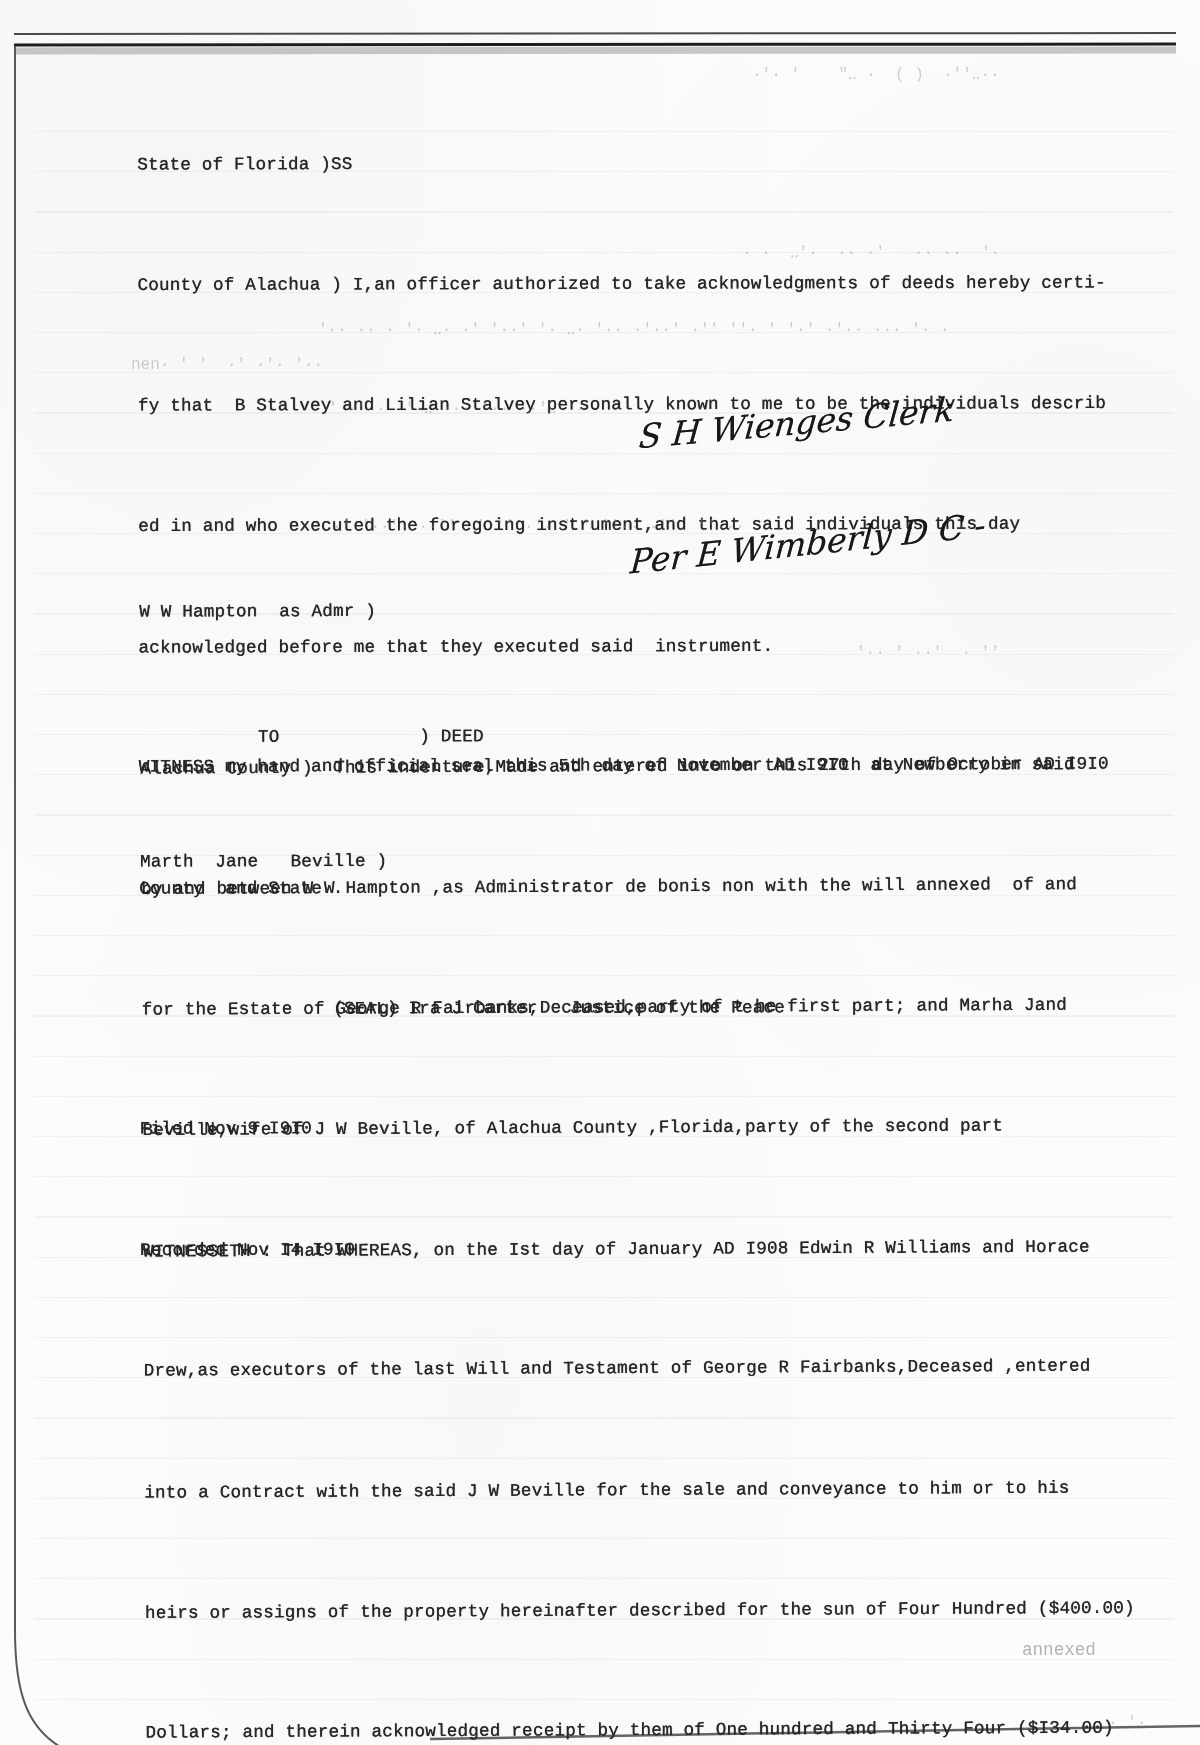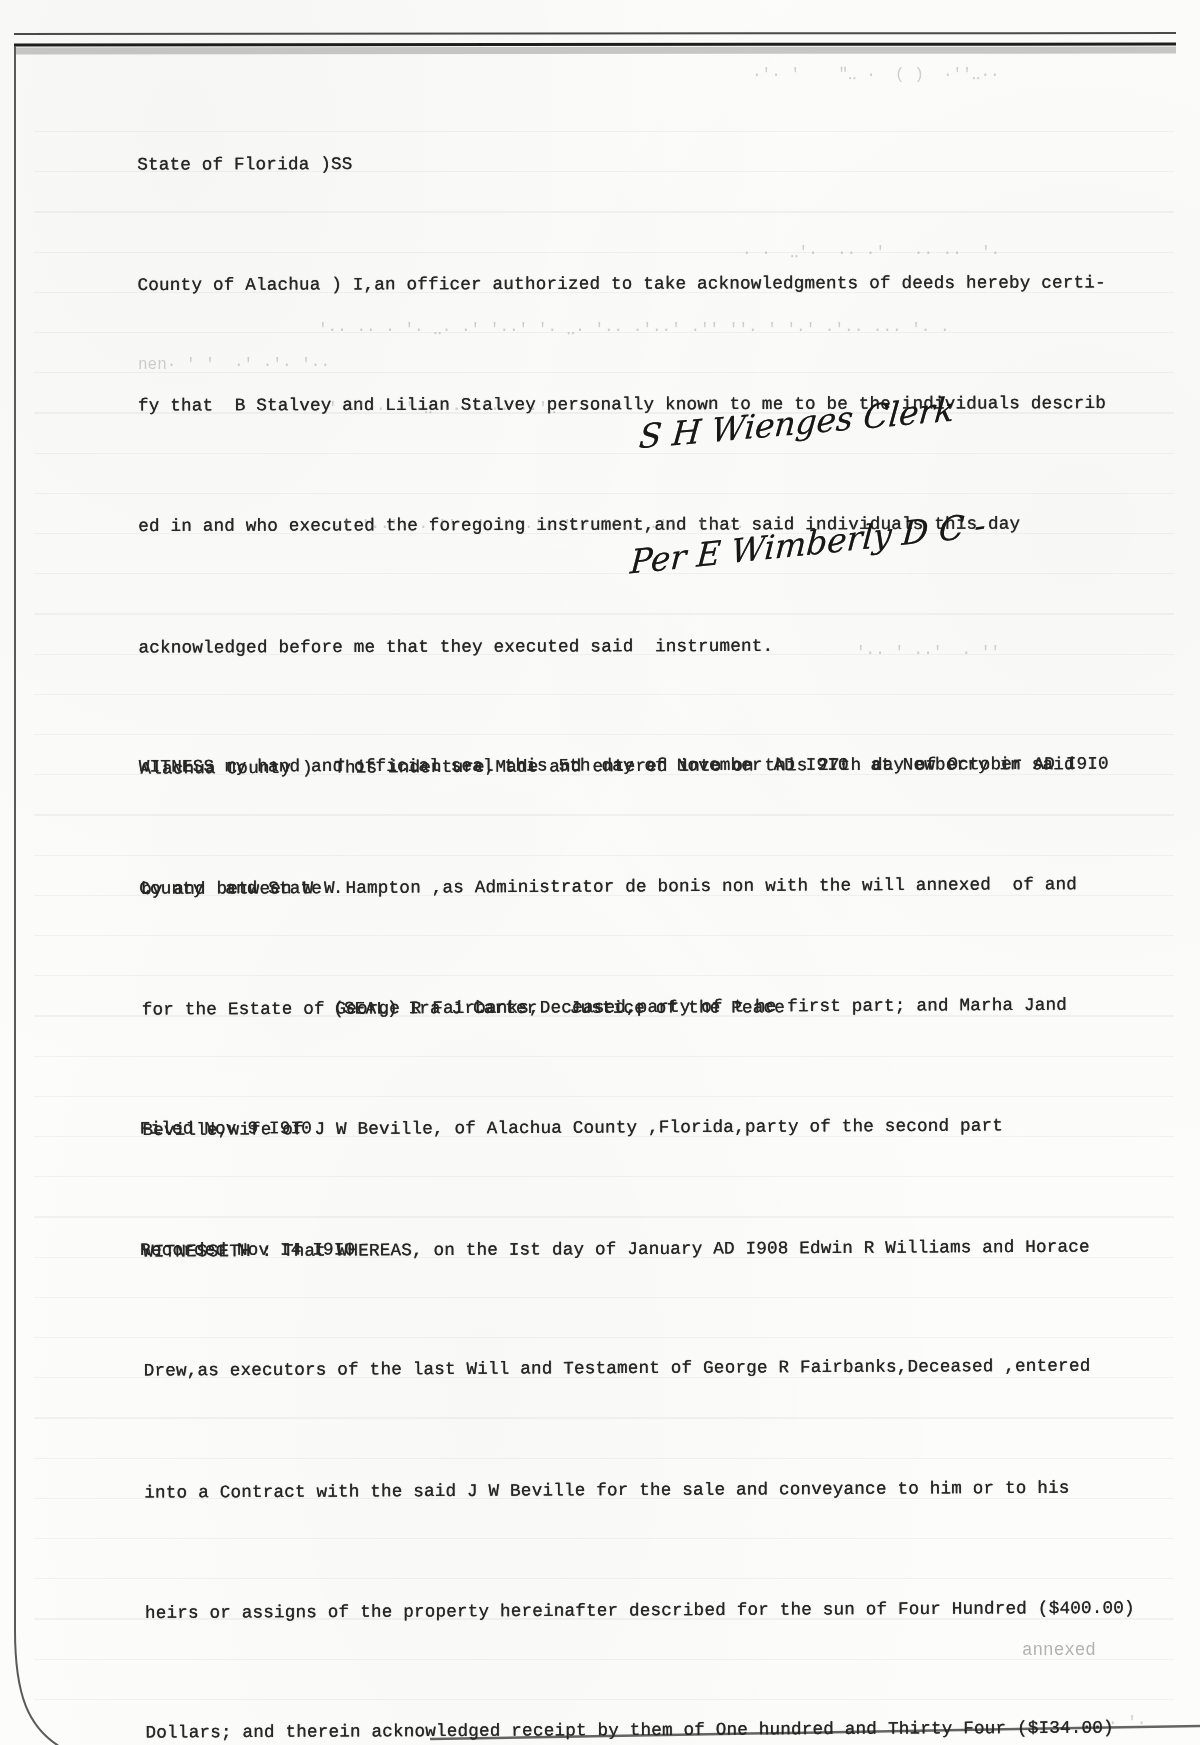--- a/index.html
+++ b/index.html
@@ -70,20 +70,23 @@
     <div>Filed Nov 9 I9I0</div>
     <div>Recorded Nov I4 I9I0</div>
   </div>
 
   <div class="signature">
     <div class="sig1">S H Wienges Clerk</div>
     <div class="sig2">Per E Wimberly D C -</div>
   </div>
 
   <div class="tblock block-b">
+    <div>W W Hampton  as Admr )</div>
+    <div>           TO             ) DEED</div>
+    <div>Marth  Jane   Beville )</div>
   </div>
 
   <div class="tblock block-c">
     <div>Alachua County )  This indenture,Made and entered into on this 27th day of October AD I9I0</div>
     <div>by and between W W Hampton ,as Administrator de bonis non with the will annexed  of and</div>
     <div>for the Estate of George R Fairbanks,Deceased,party of t he first part; and Marha Jand</div>
     <div>Beville,wife of J W Beville, of Alachua County ,Florida,party of the second part</div>
     <div>WITNESSETH : That WHEREAS, on the Ist day of January AD I908 Edwin R Williams and Horace</div>
     <div>Drew,as executors of the last Will and Testament of George R Fairbanks,Deceased ,entered</div>
     <div>into a Contract with the said J W Beville for the sale and conveyance to him or to his</div>
@@ -105,21 +108,21 @@
     
     
     
     
   </div>
 
   <div>
       <div class="artifact" style="left: 752px; top: 62px;">·'· '    ʺ‥ ·  ( )  ·''‥··</div>
       <div class="artifact" style="left: 742px; top: 240px;">· ·  ‥'·  ·· ·'   ·· ··  '·</div>
       <div class="artifact" style="left: 318px; top: 317px;">'·· ·· · '· ‥· ·' '··' '· ‥· '·· ·'··' ·'' ''· ' '·' ·'·· ··· '· ·</div>
-      <div class="artifact" style="left: 138px; top: 356px;">nen· ' '  ·' ·'· '··</div>
+      <div class="artifact" style="left: 131px; top: 356px;">nen· ' '  ·' ·'· '··</div>
       <div class="artifact" style="left: 328px; top: 396px;">' ·' ·  '·‥ ··· '·· ··'‥  ·</div>
       <div class="artifact" style="left: 332px; top: 518px;">·' '··'· ··''  ' '' ·'· ' ' ''·· ·''  ''···</div>
       <div class="artifact" style="left: 856px; top: 644px;">'·· ' ··'  · ''</div>
       <div class="artifact" style="left: 1022px; top: 1640px; opacity: 0.55; font-size: 17.6px; color: rgb(119, 119, 119); font-family: &quot;Liberation Mono&quot;, monospace;">annexed</div>
       <div class="artifact" style="left: 1108px; top: 1714px;">· '·</div>
     </div>
 
 </div>
 
 </body></html>

